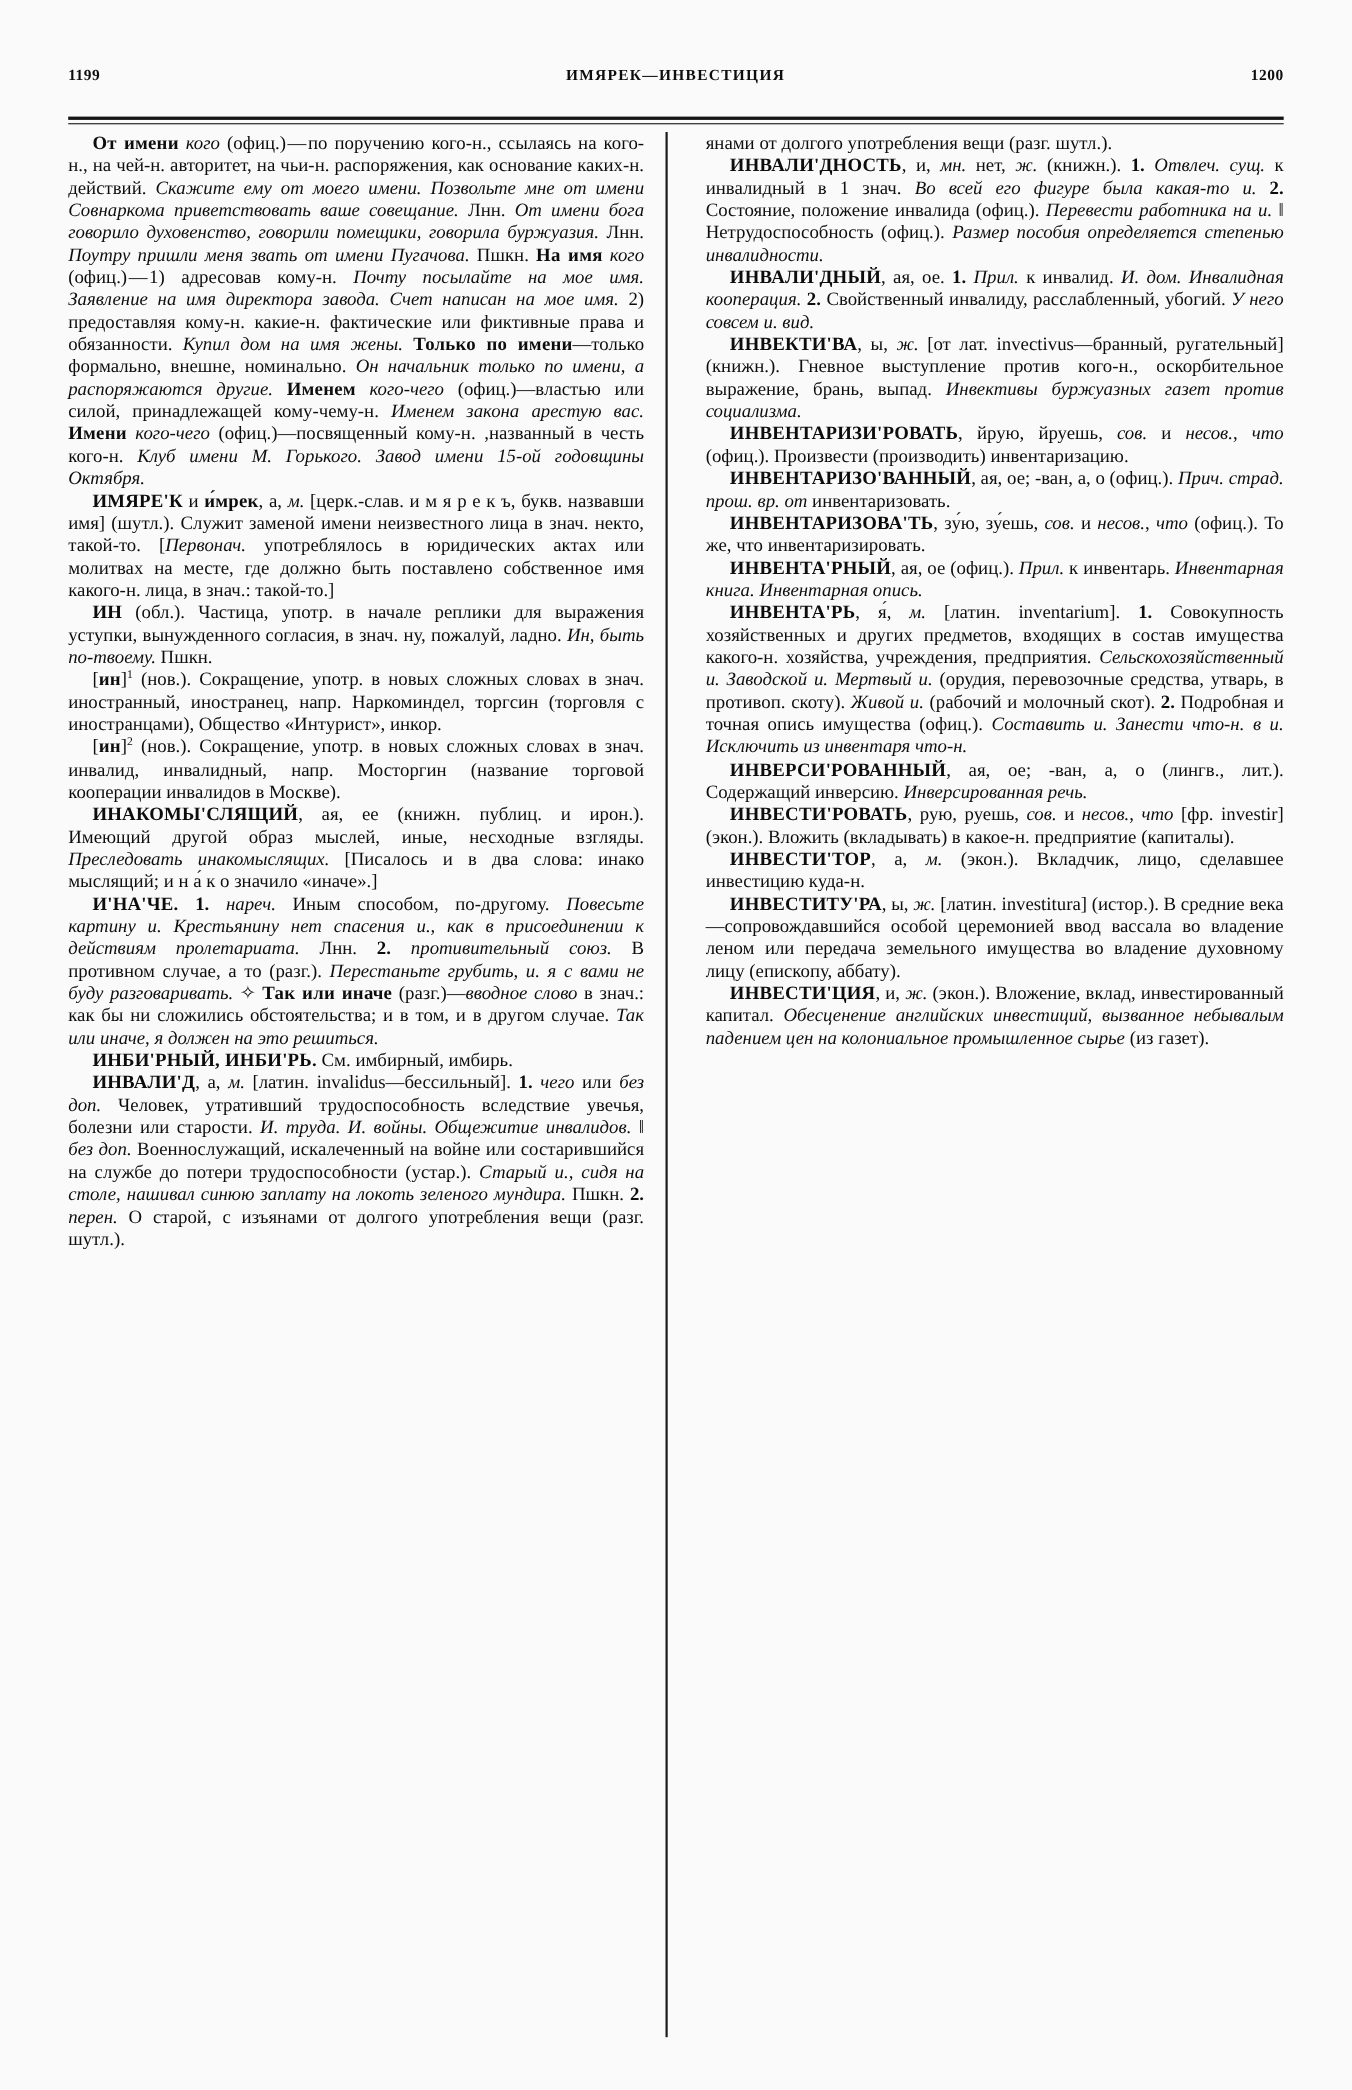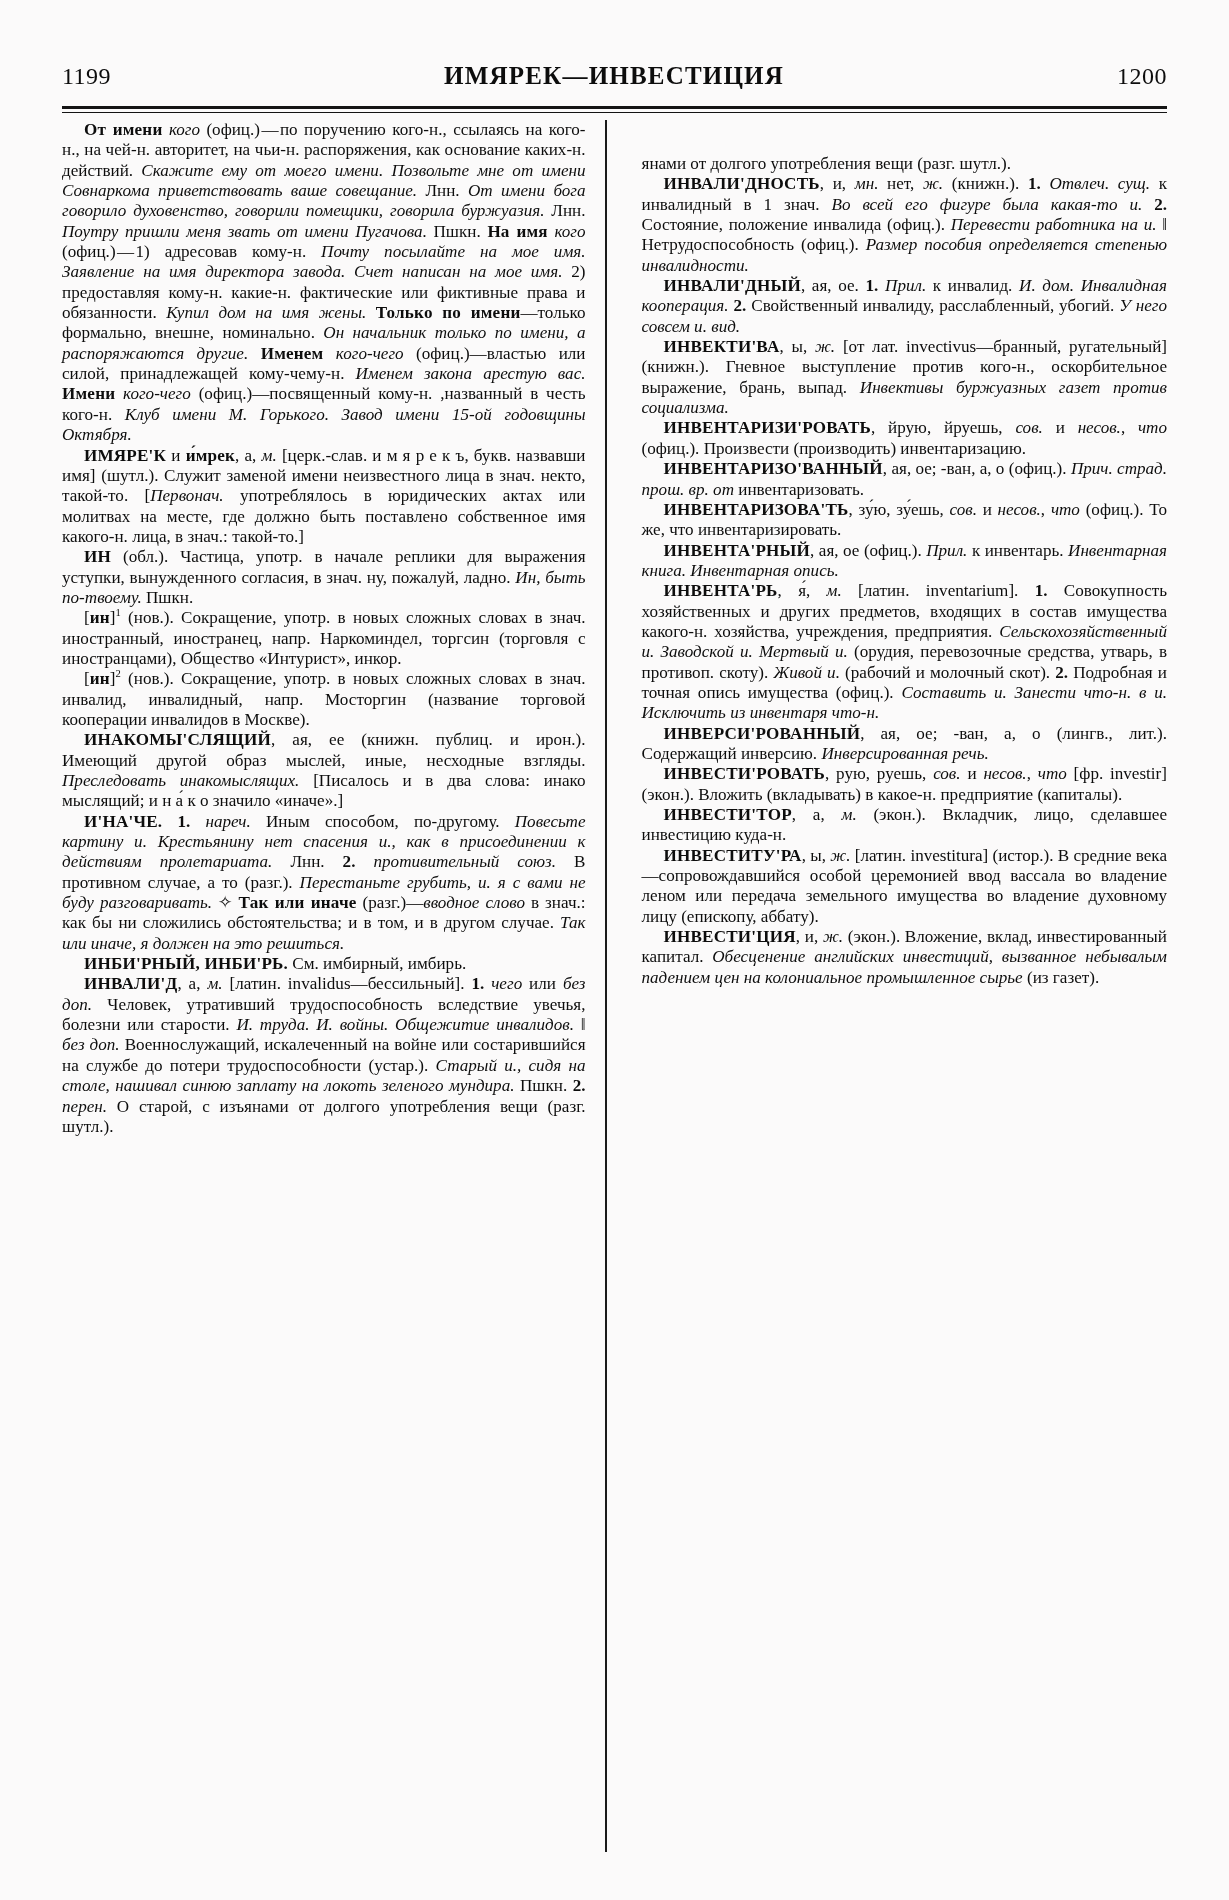--- a/index.html
+++ b/index.html
@@ -25,26 +25,26 @@
     right: 62px;
     top: 62px;
     height: 34px;
     display: flex;
     align-items: baseline;
     justify-content: space-between;
     font-weight: bold;
     letter-spacing: 0.5px;
   }
   .folio {
-    font-size: 24px;
+    font-size: 14px;
     font-family: "Liberation Serif", "DejaVu Serif", serif;
-    font-weight: normal;
+    font-weight: bold;
   }
   .head-title {
-    font-size: 25px;
+    font-size: 14px;
     letter-spacing: 1.2px;
     font-weight: bold;
     flex: 1;
     text-align: center;
   }
 
   .rule {
     position: absolute;
     left: 62px;
     right: 62px;
@@ -81,21 +81,20 @@
     padding-left: 19px;
   }
 
   .entry {
     margin: 0;
     text-indent: 22px;
     text-align: justify;
   }
   .entry.flush {
     text-indent: 0;
-    margin-top: 34px;
   }
 
   .hw {
     font-weight: bold;
     letter-spacing: 0.2px;
   }
   i, em {
     font-style: italic;
   }
   .num {

